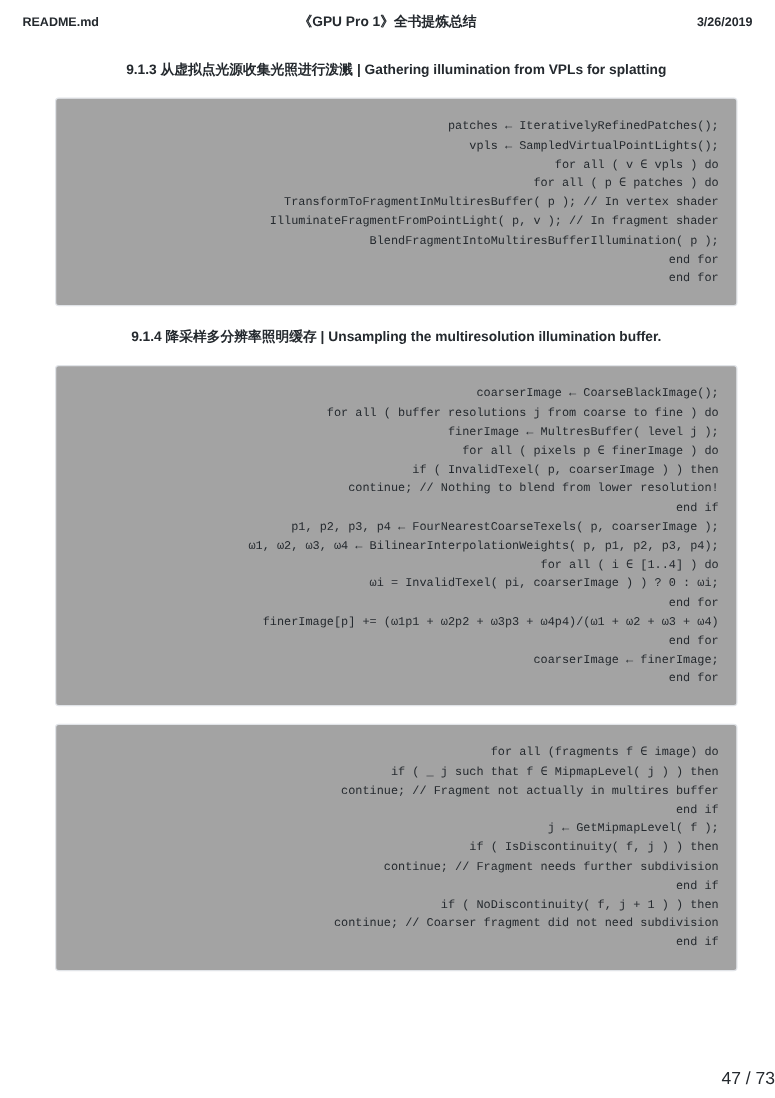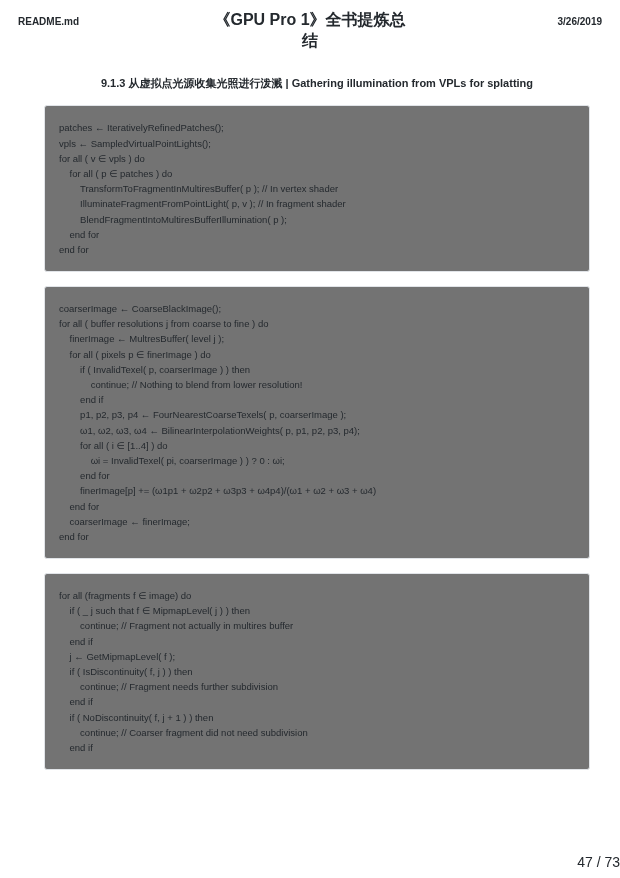--- a/index.html
+++ b/index.html
@@ -14,46 +14,47 @@
   }
   .header {
     display: flex;
     justify-content: space-between;
     align-items: baseline;
     padding: 10px 18px 6px 18px;
     font-size: 10px;
     font-weight: bold;
   }
   .header-left { text-align: left; flex:1; }
-  .header-center { text-align: center; flex:1; font-size: 16px;}
+  .header-center { text-align: center; flex:1; font-size: 11px;}
   .header-right { text-align: right; flex:1; }
   .content {
     padding: 0 30px 0 44px;
   }
   h4.section {
     font-size: 11px;
     font-weight: 600;
     margin-top: 18px;
     margin-bottom: 10px;
     line-height: 1.4;
     text-align: center;
   }
   pre.codeblock {
-    background: #737373;
+    background: #a3a3a3;
     border: 1px solid #e1e4e8;
     border-radius: 3px;
     padding: 14px 14px;
-    font-family: Liberation Sans, sans-serif;
+    font-family: Liberation Mono, monospace;
     font-size: 9.5px;
     line-height: 1.6;
     white-space: pre;
     overflow: hidden;
     margin-top: 14px;
     margin-bottom: 8px;
     color: #24292e;
+    text-align: right;
   }
   .footer {
     position: absolute;
     bottom: 8px;
     width: 100%;
     text-align: right;
     font-size: 14px;
   }
 </style>
 </head>
@@ -76,20 +77,26 @@
   <pre class="codeblock">patches ← IterativelyRefinedPatches();
 vpls ← SampledVirtualPointLights();
 for all ( v ∈ vpls ) do
     for all ( p ∈ patches ) do
         TransformToFragmentInMultiresBuffer( p ); // In vertex shader
         IlluminateFragmentFromPointLight( p, v ); // In fragment shader
         BlendFragmentIntoMultiresBufferIllumination( p );
     end for
 end for</pre>
 
+  <h4 class="section">
+    <span>9.1.4</span>
+    <span>降采样多分辨率照明缓存</span>
+    |
+    <span>Unsampling the multiresolution illumination buffer.</span>
+  </h4>
   <pre class="codeblock">coarserImage ← CoarseBlackImage();
 for all ( buffer resolutions j from coarse to fine ) do
     finerImage ← MultresBuffer( level j );
     for all ( pixels p ∈ finerImage ) do
         if ( InvalidTexel( p, coarserImage ) ) then
             continue; // Nothing to blend from lower resolution!
         end if
         p1, p2, p3, p4 ← FourNearestCoarseTexels( p, coarserImage );
         ω1, ω2, ω3, ω4 ← BilinearInterpolationWeights( p, p1, p2, p3, p4);
         for all ( i ∈ [1..4] ) do

